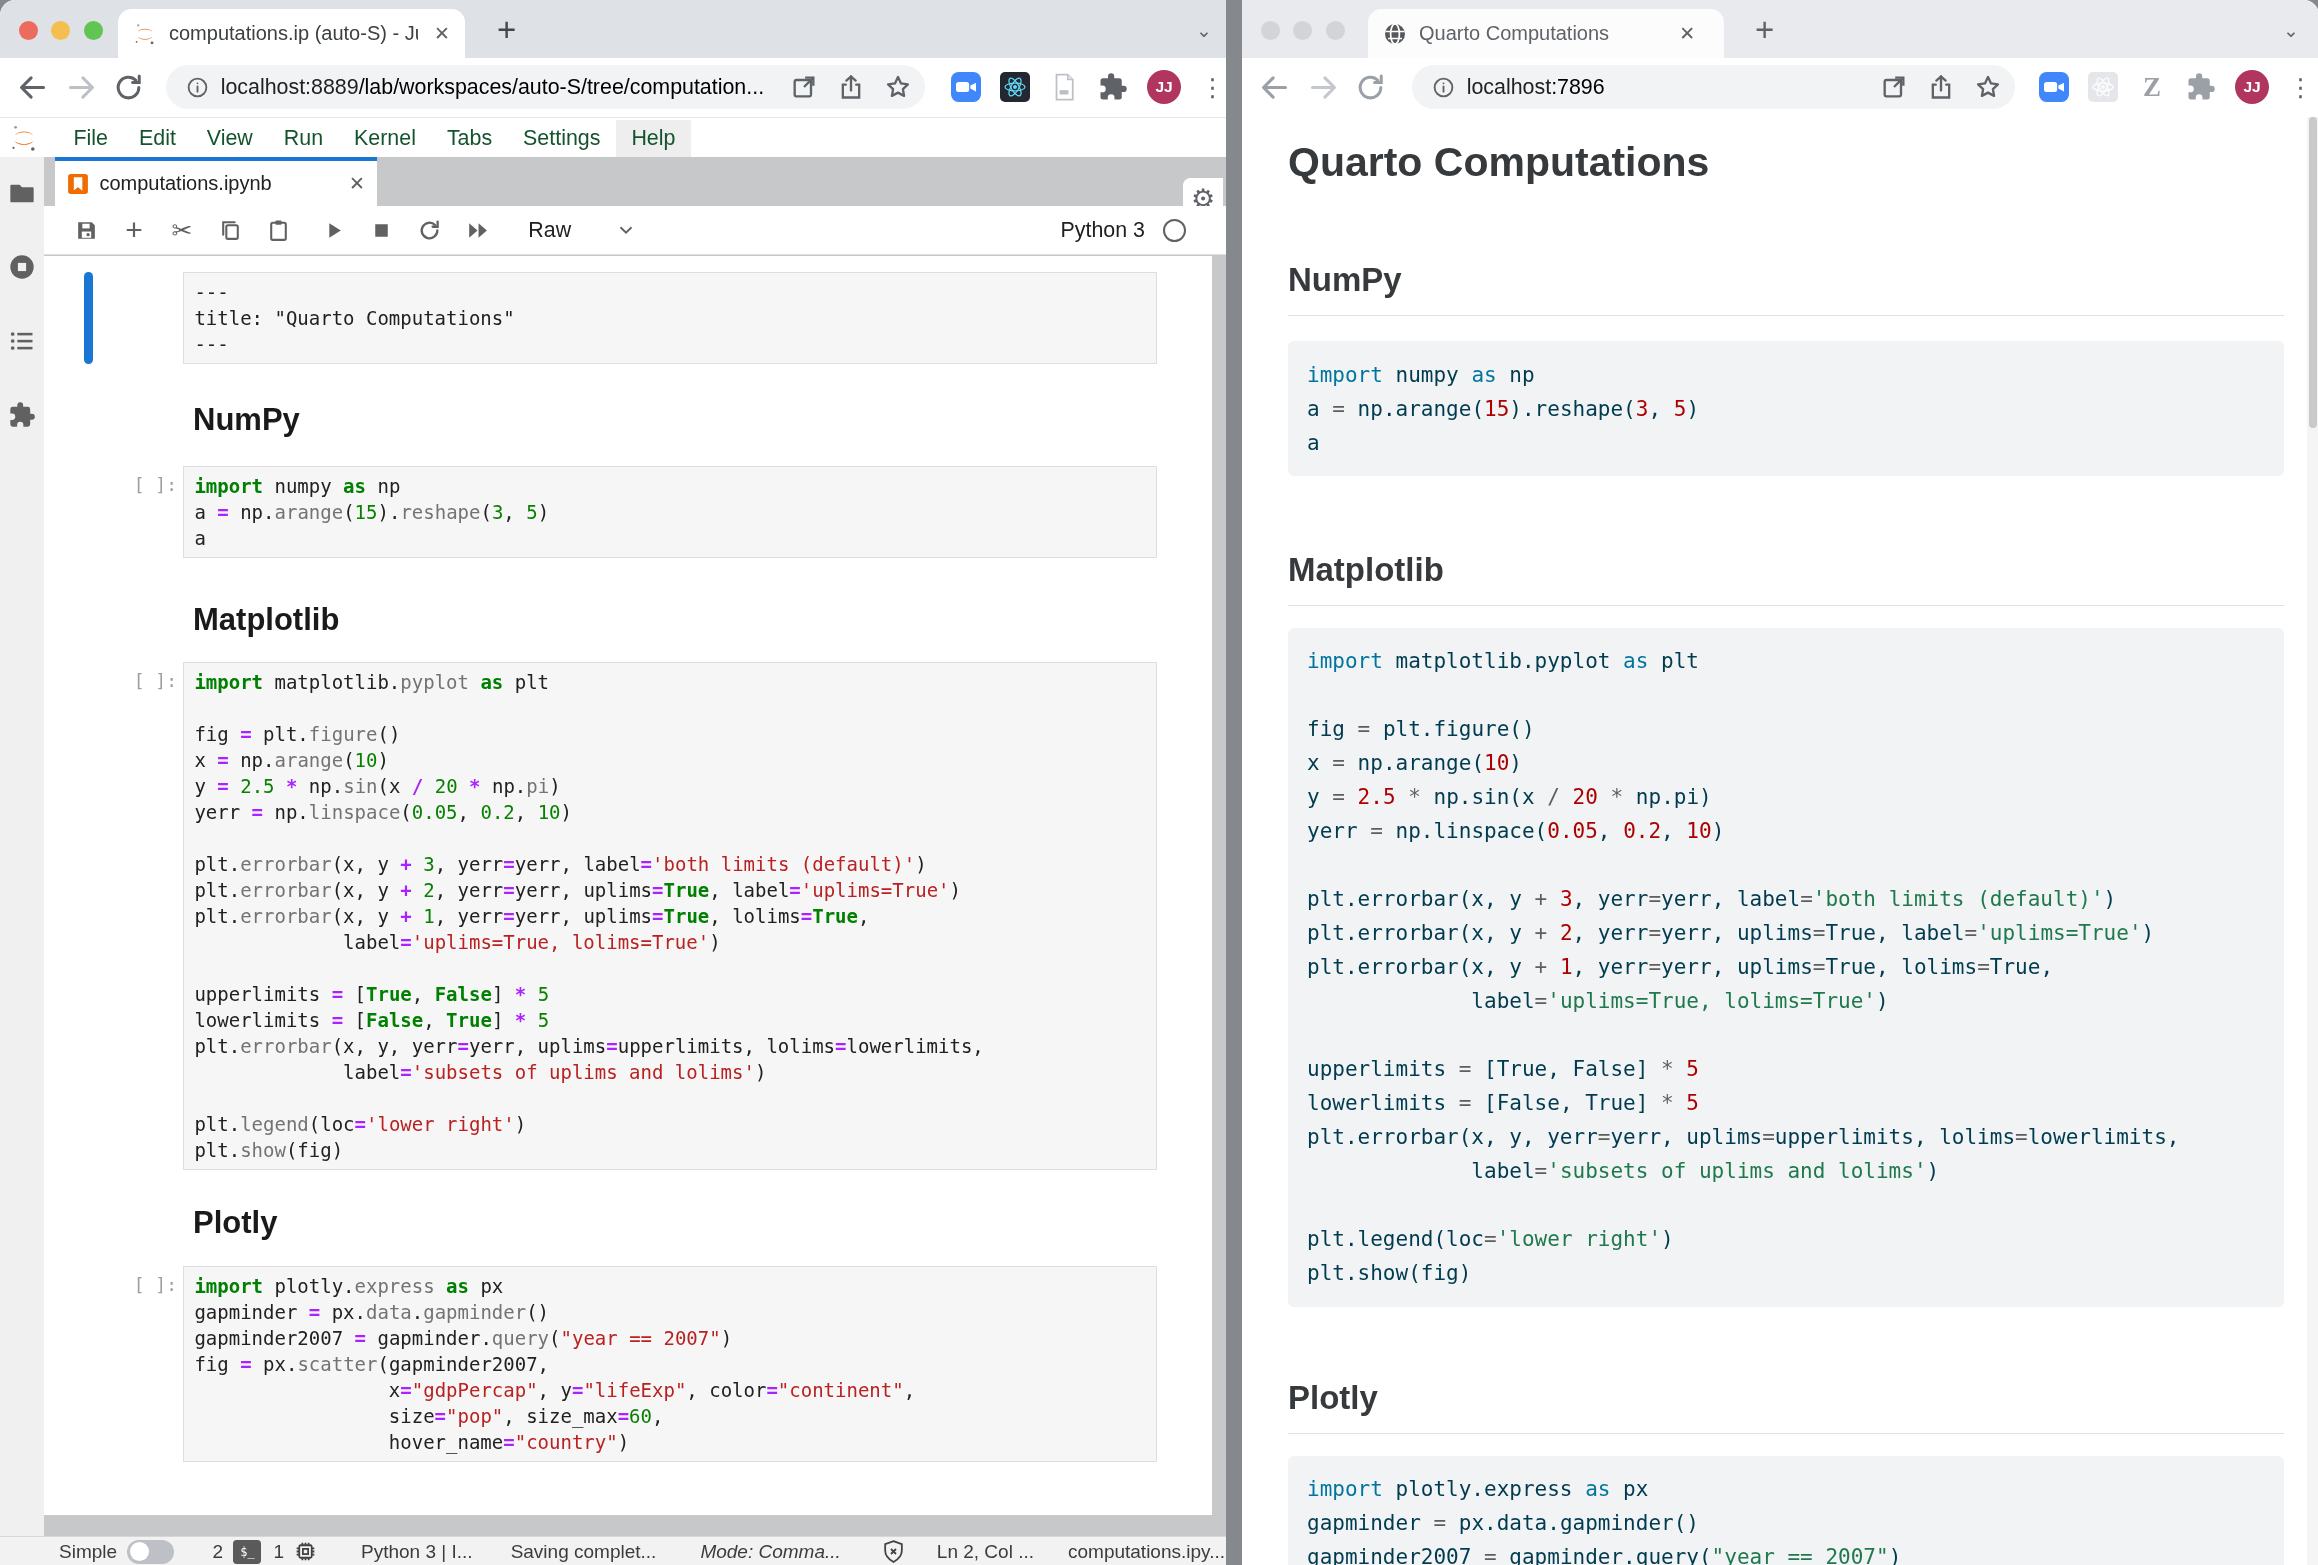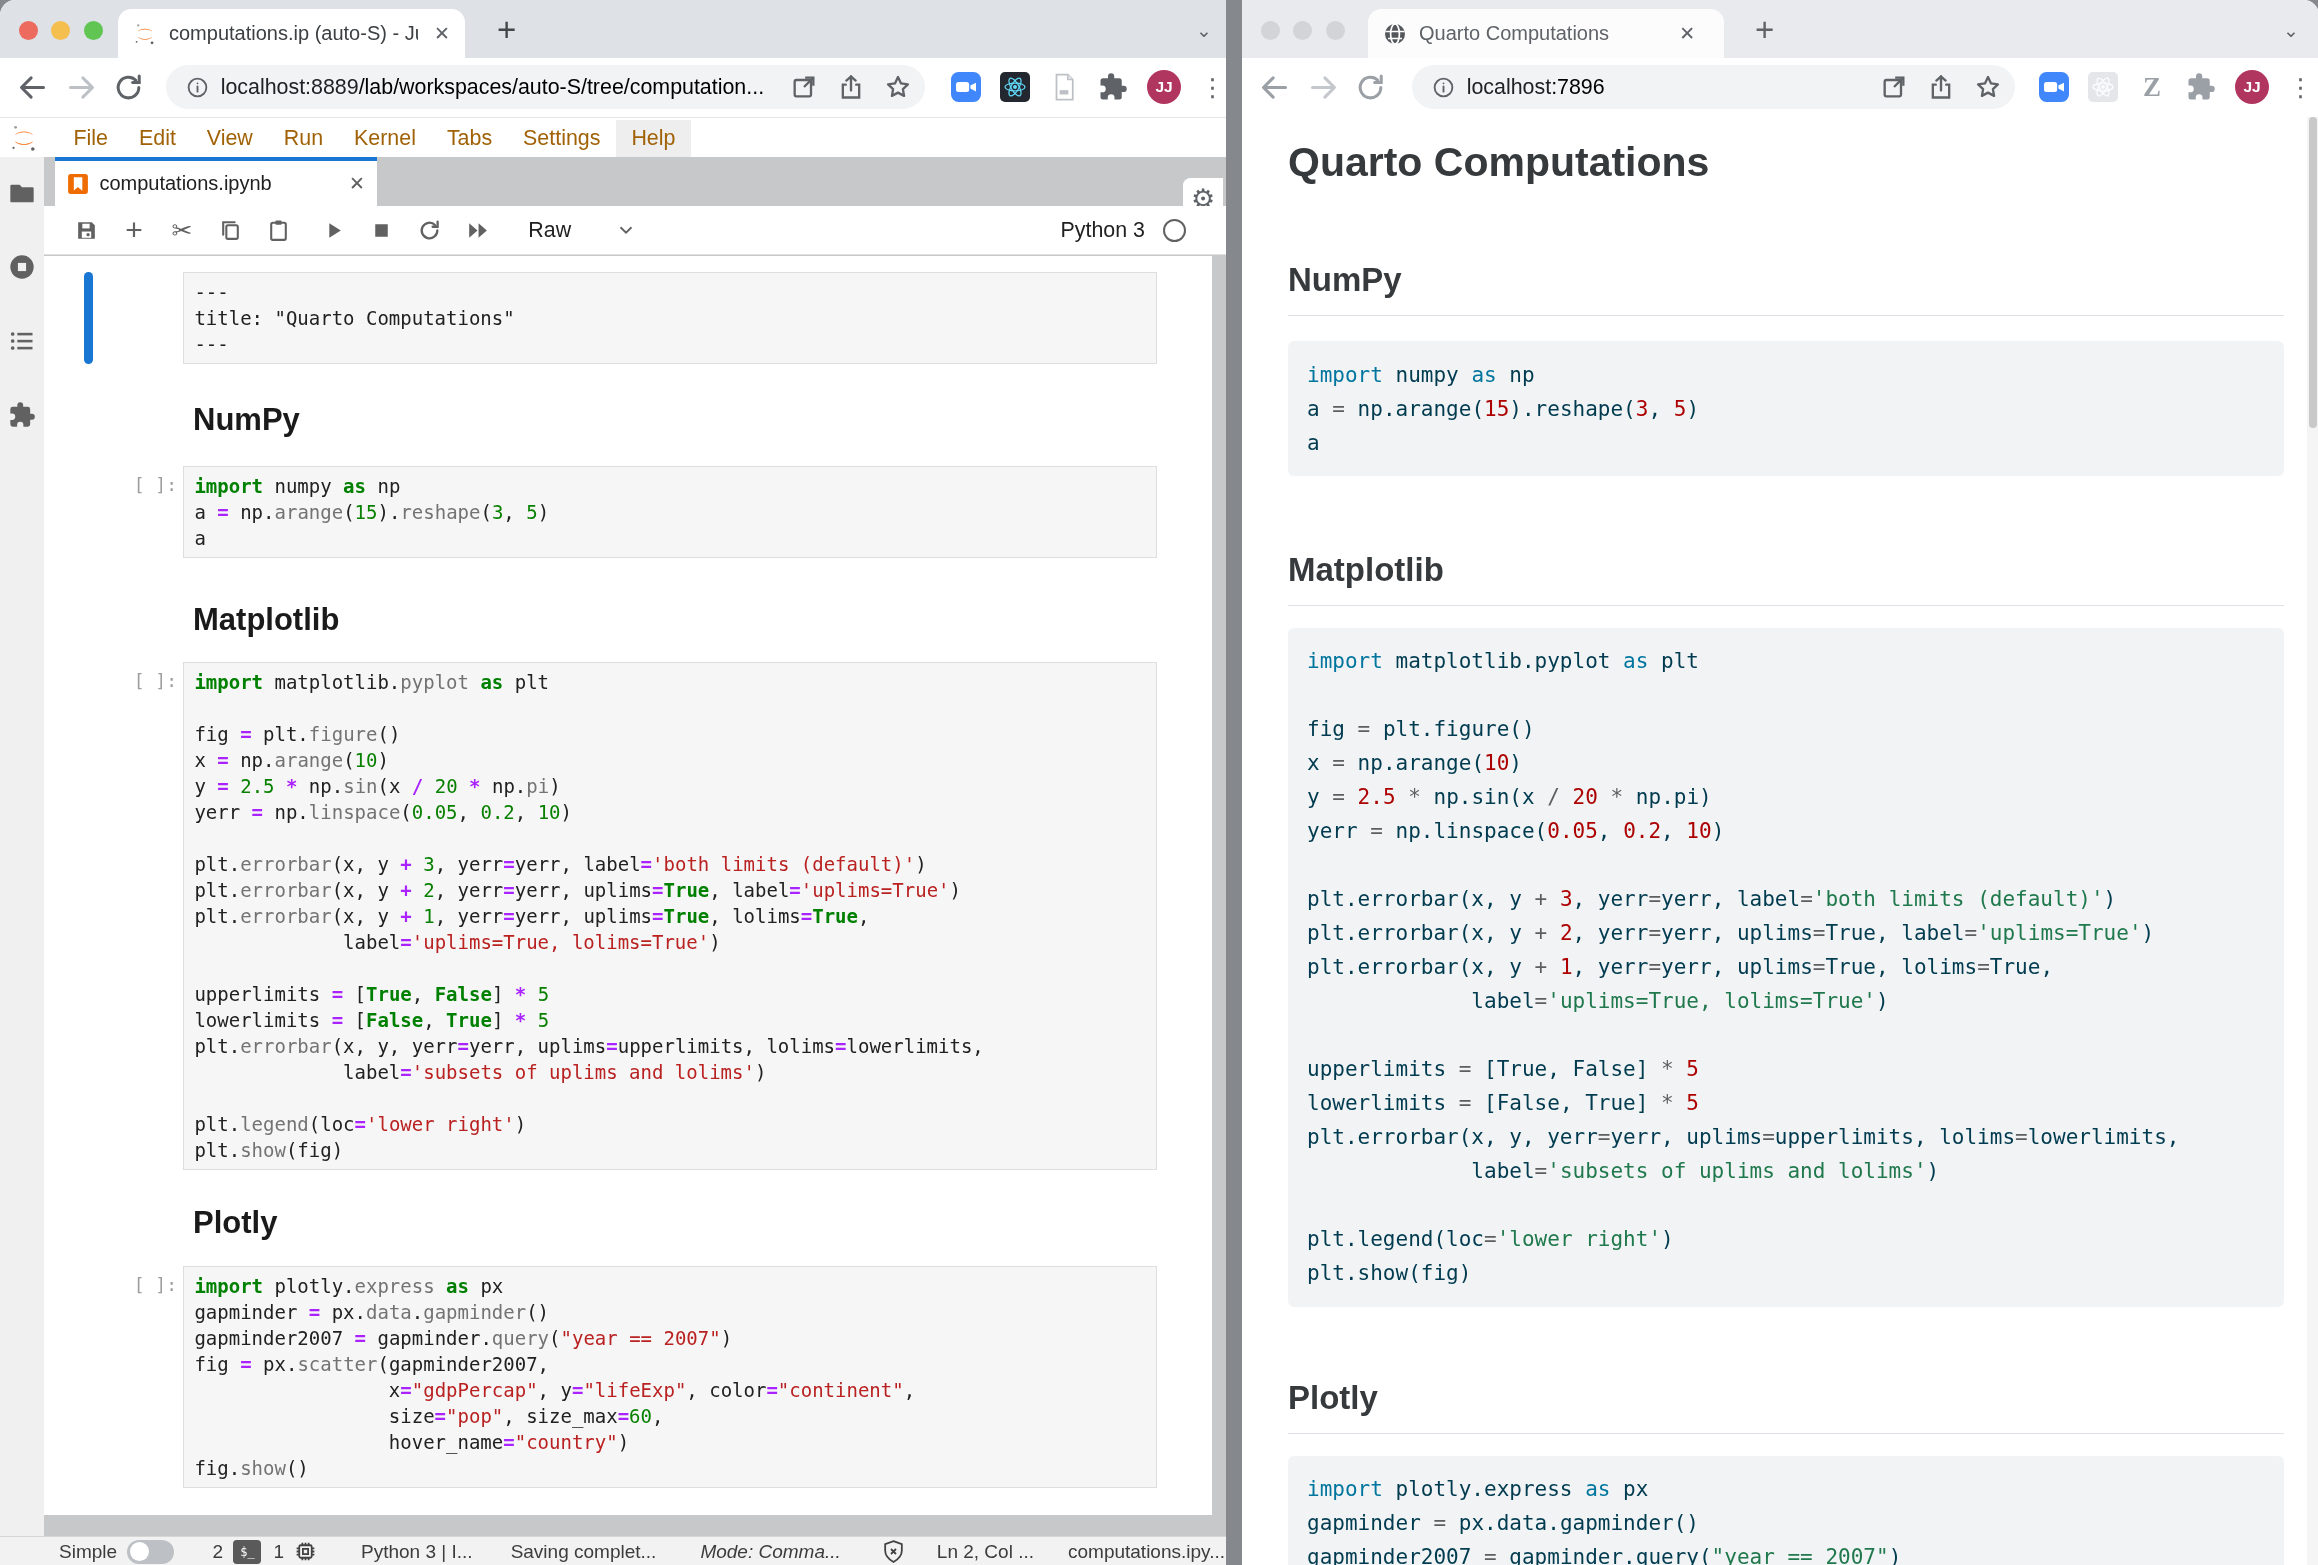--- a/index.html
+++ b/index.html
@@ -34,21 +34,21 @@
   .extic{width:30px;height:30px;display:flex;align-items:center;justify-content:center;}
   .extic svg{width:30px;height:30px;}
   .avatar{width:34px;height:34px;border-radius:50%;background:#b0365f;color:#fff;
           font-size:15.5px;font-weight:bold;display:flex;align-items:center;justify-content:center;}
   .kebab{font-size:25px;color:#5f6368;line-height:30px;}
   .zletter{font-size:27px;font-weight:bold;color:#9aa0a6;font-family:"Liberation Serif",serif;}
   
   .jmenubar{position:relative;height:40px;background:#fff;border-bottom:1.5px solid #e0e0e0;
             display:flex;align-items:center;}
   .jlogo{width:30px;height:30px;margin:0 19px 0 9px;}
-  .jmenu-item{font-size:21.4px;color:#a16207;padding:6px 15.5px;}
+  .jmenu-item{font-size:21.4px;color:#14532d;padding:6px 15.5px;}
   .jmenu-item.hl{background:#eeeeee;}
   .dock{position:absolute;left:0;right:0;top:157px;bottom:30px;background:#c6c8ca;}
   .jsidebar{position:absolute;left:0;top:0;bottom:0;width:44px;background:#f0f0f0;
             display:flex;flex-direction:column;align-items:center;padding-top:22px;gap:46px;box-sizing:border-box;}
   .jsideic{width:28px;height:28px;}
   .jsideic svg{width:100%;height:100%;}
   .ntab{position:absolute;left:55px;top:0;width:322px;height:49px;background:#fff;
         border-top:4.4px solid #1976d2;display:flex;align-items:center;box-sizing:border-box;padding:0 12px;}
   .ntab .nicon{width:22px;height:22px;margin-right:10.4px;flex:0 0 auto;}
   .ntab .nlabel{font-size:20px;color:#212121;flex:1;}
@@ -404,21 +404,20 @@
       <div class="cellrow" style="margin-top:25px;">
         <div class="gutter"><span class="prompt">[ ]:</span></div>
         <div class="cellbox code">
             <div class="ln"><span class="tk-kw">import</span><span class="tk-txt"> plotly.</span><span class="tk-fn">express</span><span class="tk-txt"> </span><span class="tk-kw">as</span><span class="tk-txt"> px</span></div>
             <div class="ln"><span class="tk-txt">gapminder </span><span class="tk-op">=</span><span class="tk-txt"> px.</span><span class="tk-fn">data</span><span class="tk-txt">.</span><span class="tk-fn">gapminder</span><span class="tk-txt">()</span></div>
             <div class="ln"><span class="tk-txt">gapminder2007 </span><span class="tk-op">=</span><span class="tk-txt"> gapminder.</span><span class="tk-fn">query</span><span class="tk-txt">(</span><span class="tk-str">"year == 2007"</span><span class="tk-txt">)</span></div>
             <div class="ln"><span class="tk-txt">fig </span><span class="tk-op">=</span><span class="tk-txt"> px.</span><span class="tk-fn">scatter</span><span class="tk-txt">(gapminder2007,</span></div>
             <div class="ln"><span class="tk-txt">                 x</span><span class="tk-op">=</span><span class="tk-str">"gdpPercap"</span><span class="tk-txt">, y</span><span class="tk-op">=</span><span class="tk-str">"lifeExp"</span><span class="tk-txt">, color</span><span class="tk-op">=</span><span class="tk-str">"continent"</span><span class="tk-txt">,</span></div>
             <div class="ln"><span class="tk-txt">                 size</span><span class="tk-op">=</span><span class="tk-str">"pop"</span><span class="tk-txt">, size_max</span><span class="tk-op">=</span><span class="tk-num">60</span><span class="tk-txt">,</span></div>
             <div class="ln"><span class="tk-txt">                 hover_name</span><span class="tk-op">=</span><span class="tk-str">"country"</span><span class="tk-txt">)</span></div>
-            <div class="ln"><span class="tk-txt">fig.</span><span class="tk-fn">show</span><span class="tk-txt">()</span></div>
           </div>
       </div>
 
     </div>
   </div>
 
   <div class="statusbar">
     <span class="sseg">Simple</span>
     <span class="toggle">
         <span class="knob"></span>

